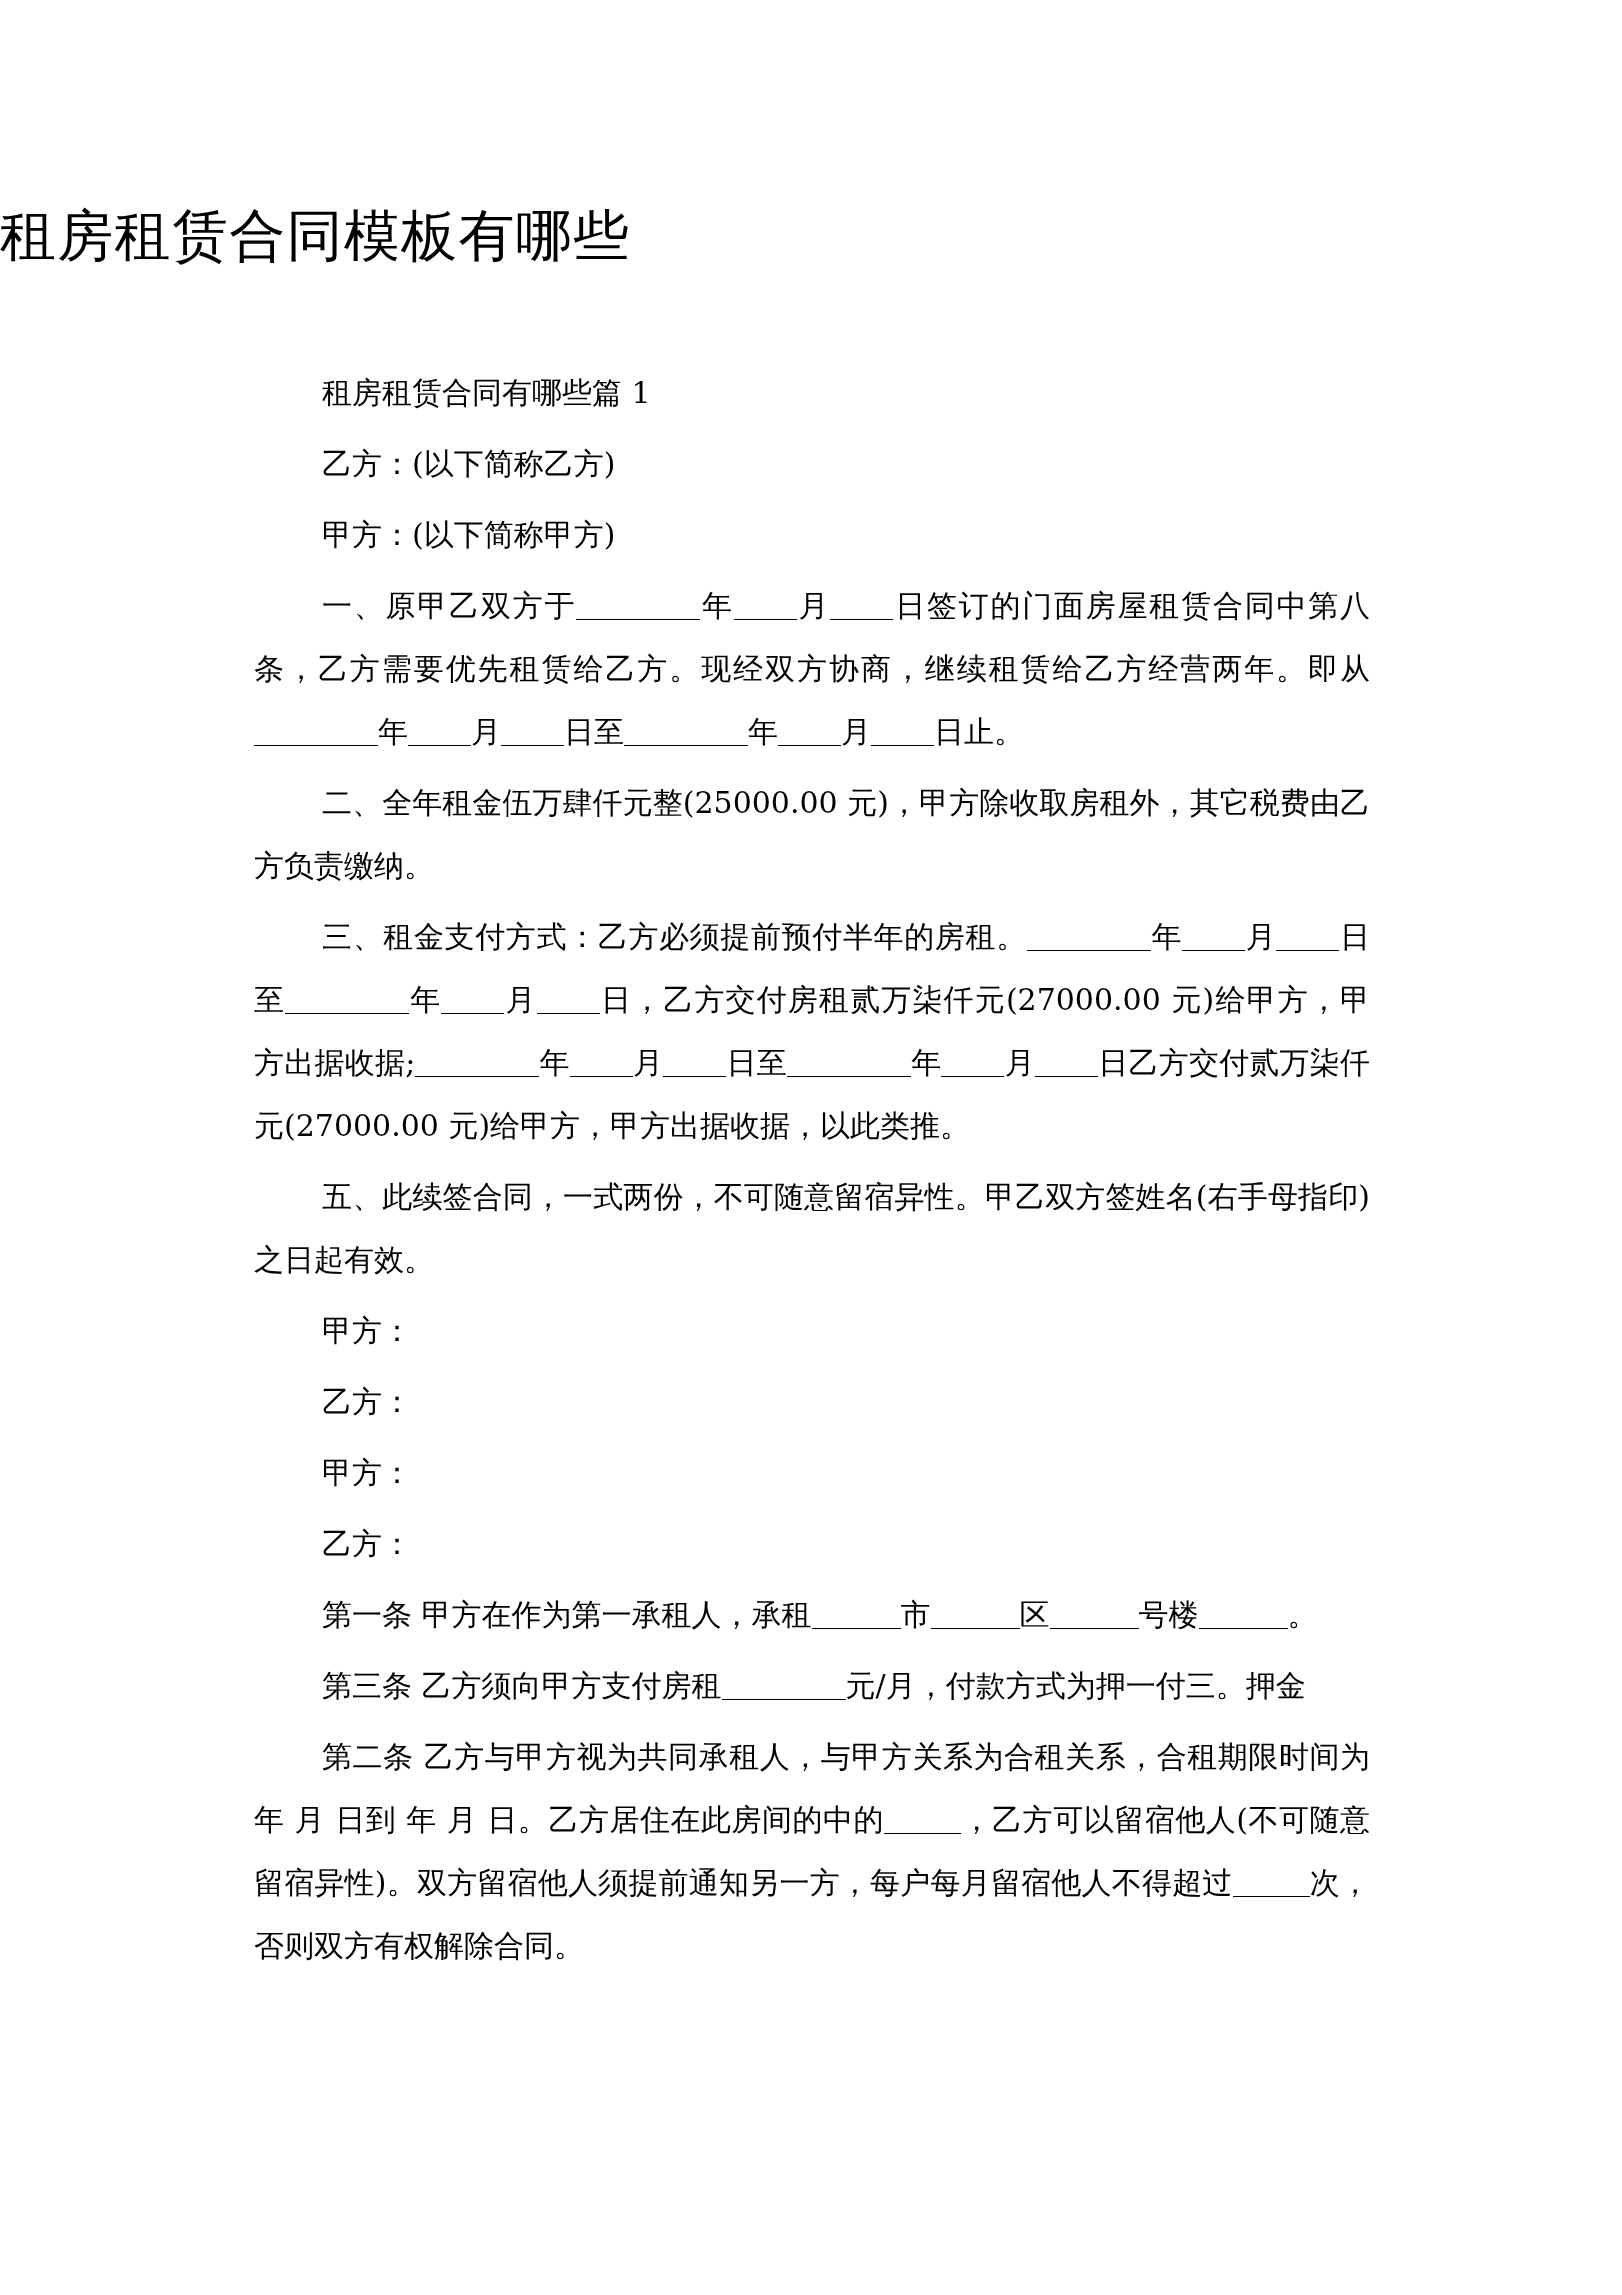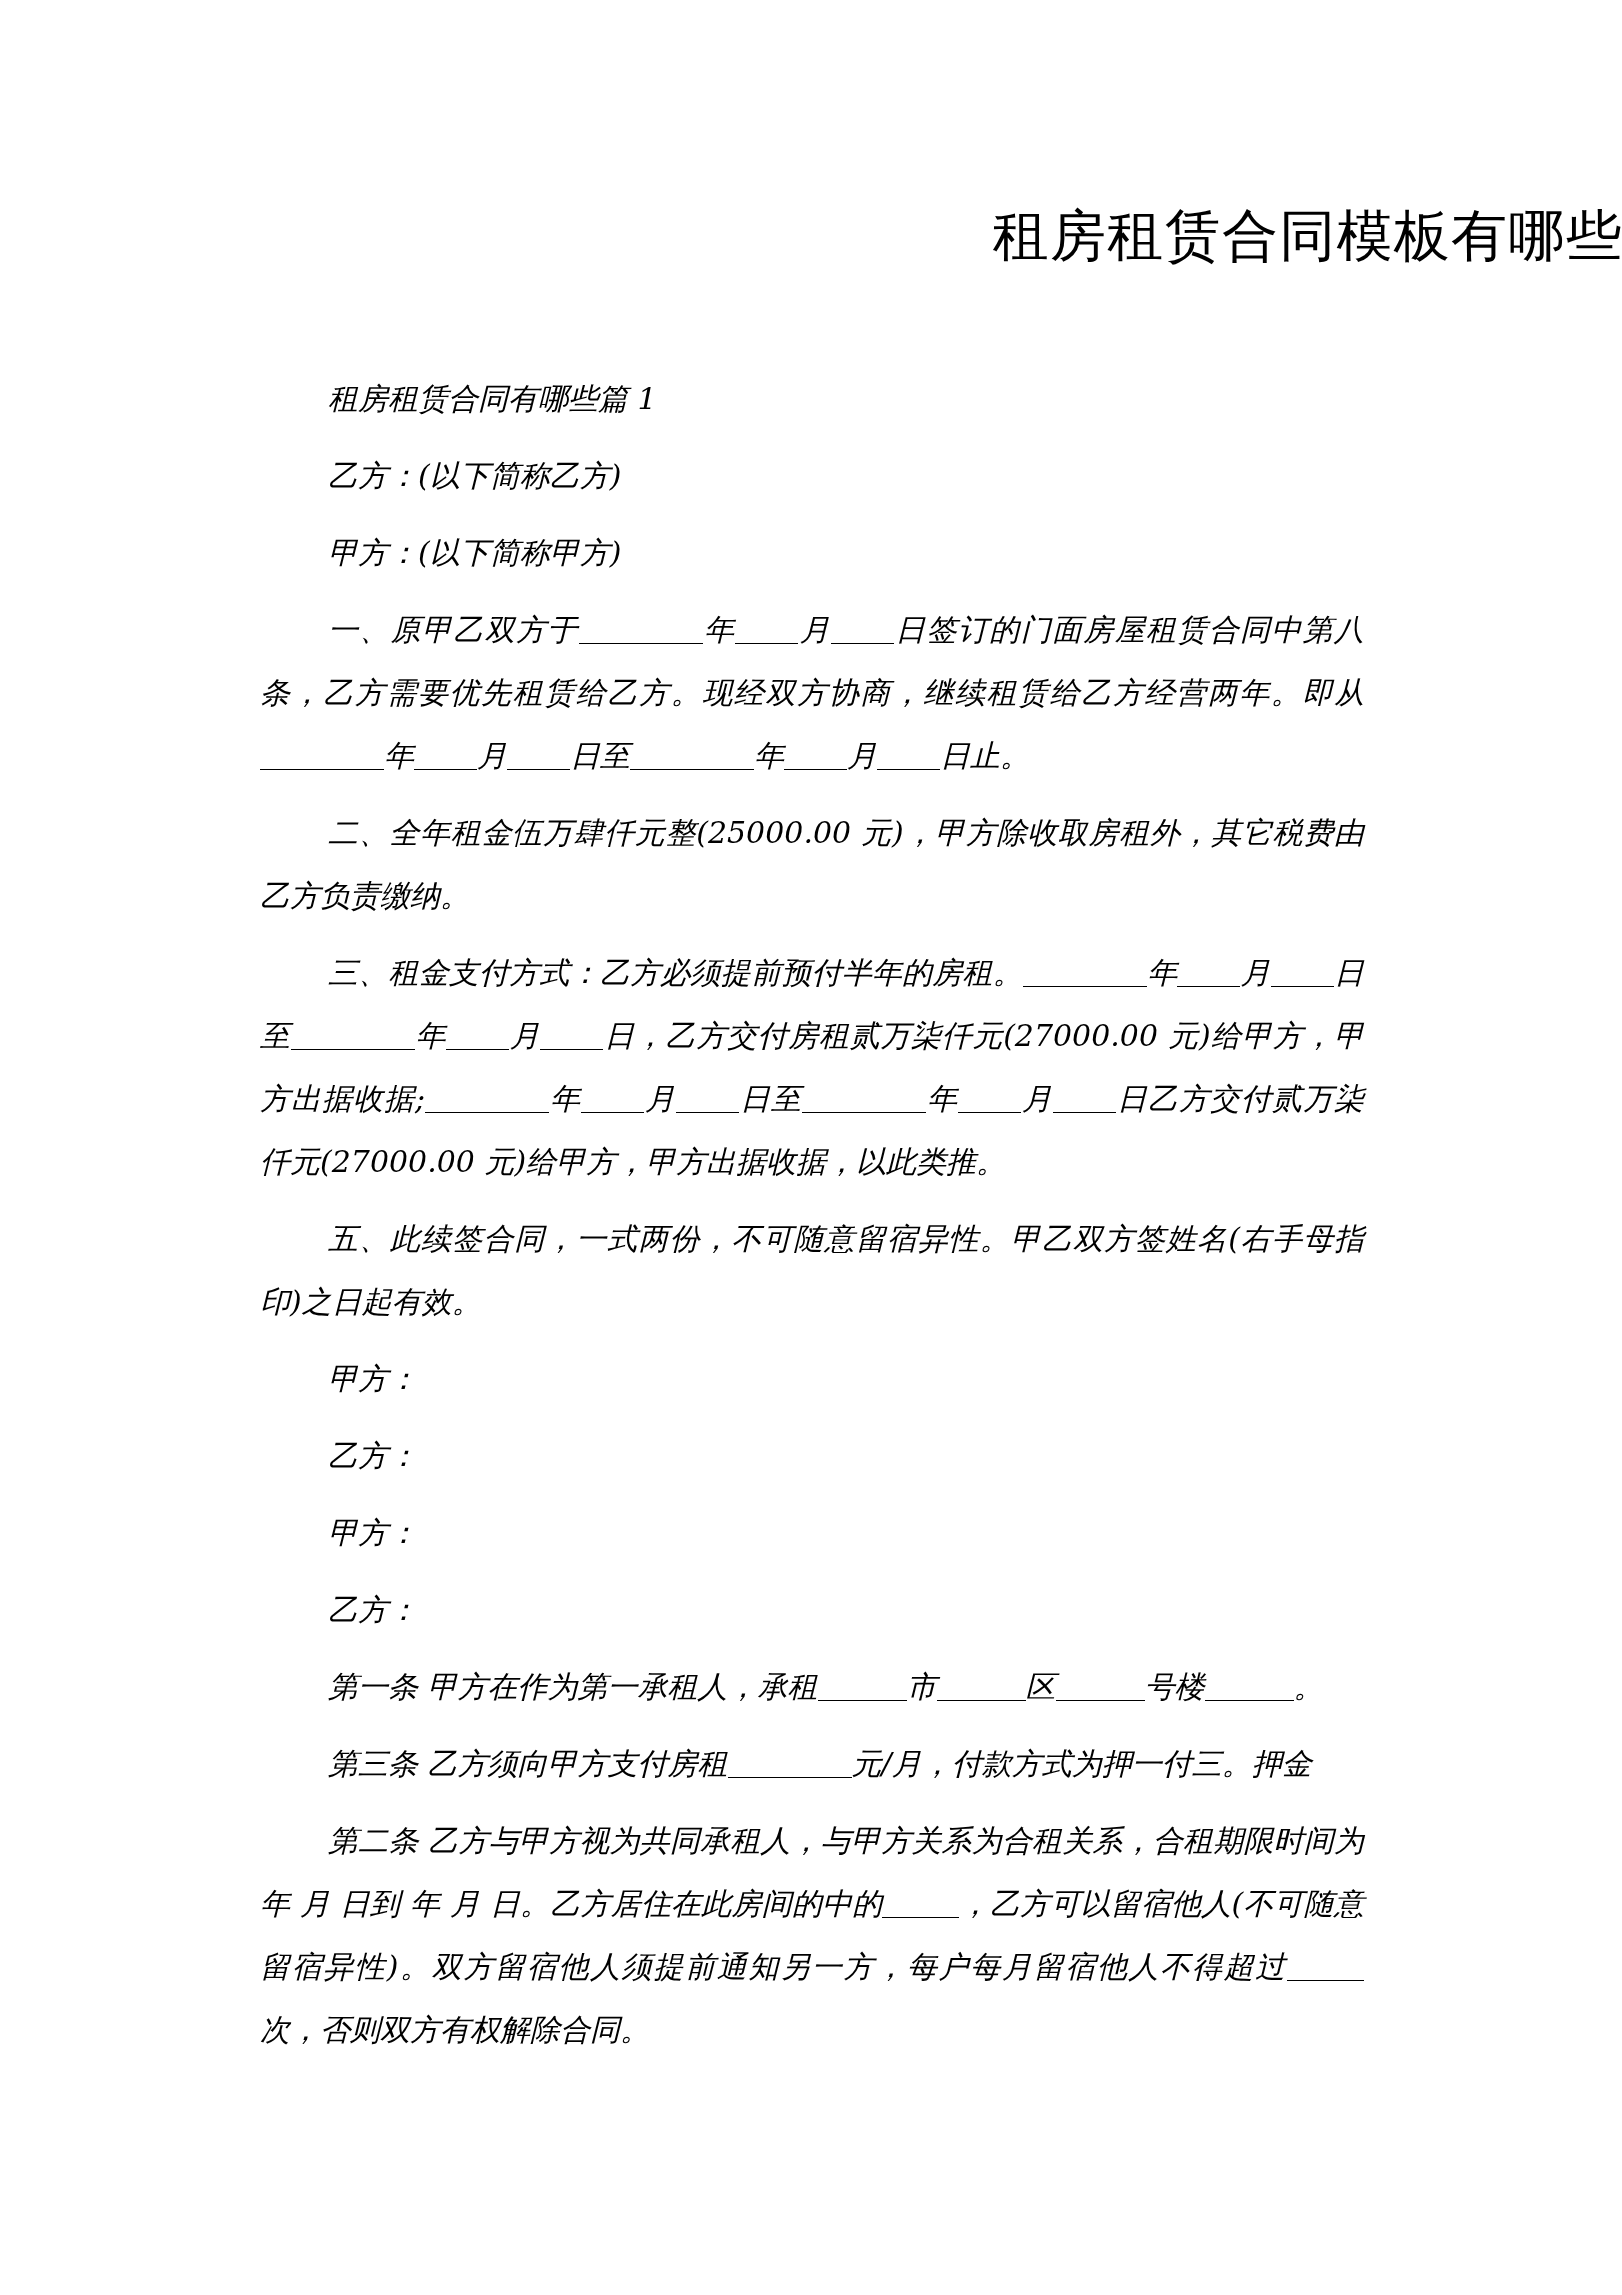--- a/index.html
+++ b/index.html
@@ -1,22 +1,22 @@
 <!DOCTYPE html>
 <html style="font-size:10.5px"><head>
 <meta charset="utf-8">
 <style>
   html, body { margin: 0; padding: 0; background: #ffffff; }
   body { width: 1623px; height: 2295px; position: relative; overflow: hidden;
          font-family: "DejaVu Serif", "Liberation Serif", serif; color: #000; }
   .page { position: absolute; left: 0; top: 0; width: 1623px; height: 2295px; background: #fff; }
-  .title { position: absolute; top: 196px; left: 0; width: 1623px; text-align: right;
+  .title { position: absolute; top: 196px; left: 0; width: 1623px; text-align: left;
            font-size: 56px; line-height: 79px; letter-spacing: 1.3px; }
   .body { position: absolute; left: 246px; top: 353px; width: 1132px; font-size: 30px; line-height: 63px; }
-  .p { margin: 14px; text-indent: 68px; text-align: justify; text-align-last: left; white-space: normal; font-style: italic; }
+  .p { margin: 8px; text-indent: 68px; text-align: justify; text-align-last: left; white-space: normal; }
   .u { display: inline-block; border-bottom: 1.3px solid #000; height: 1em; vertical-align: -0.12em; }
   .u8 { width: 124px; } .u4 { width: 63px; } .u6 { width: 89px; } .u5 { width: 77px; }
 </style>
 </head>
 <body>
 
 <div class="page">
   <div class="title">租房租赁合同模板有哪些</div>
 
   <div class="body">

